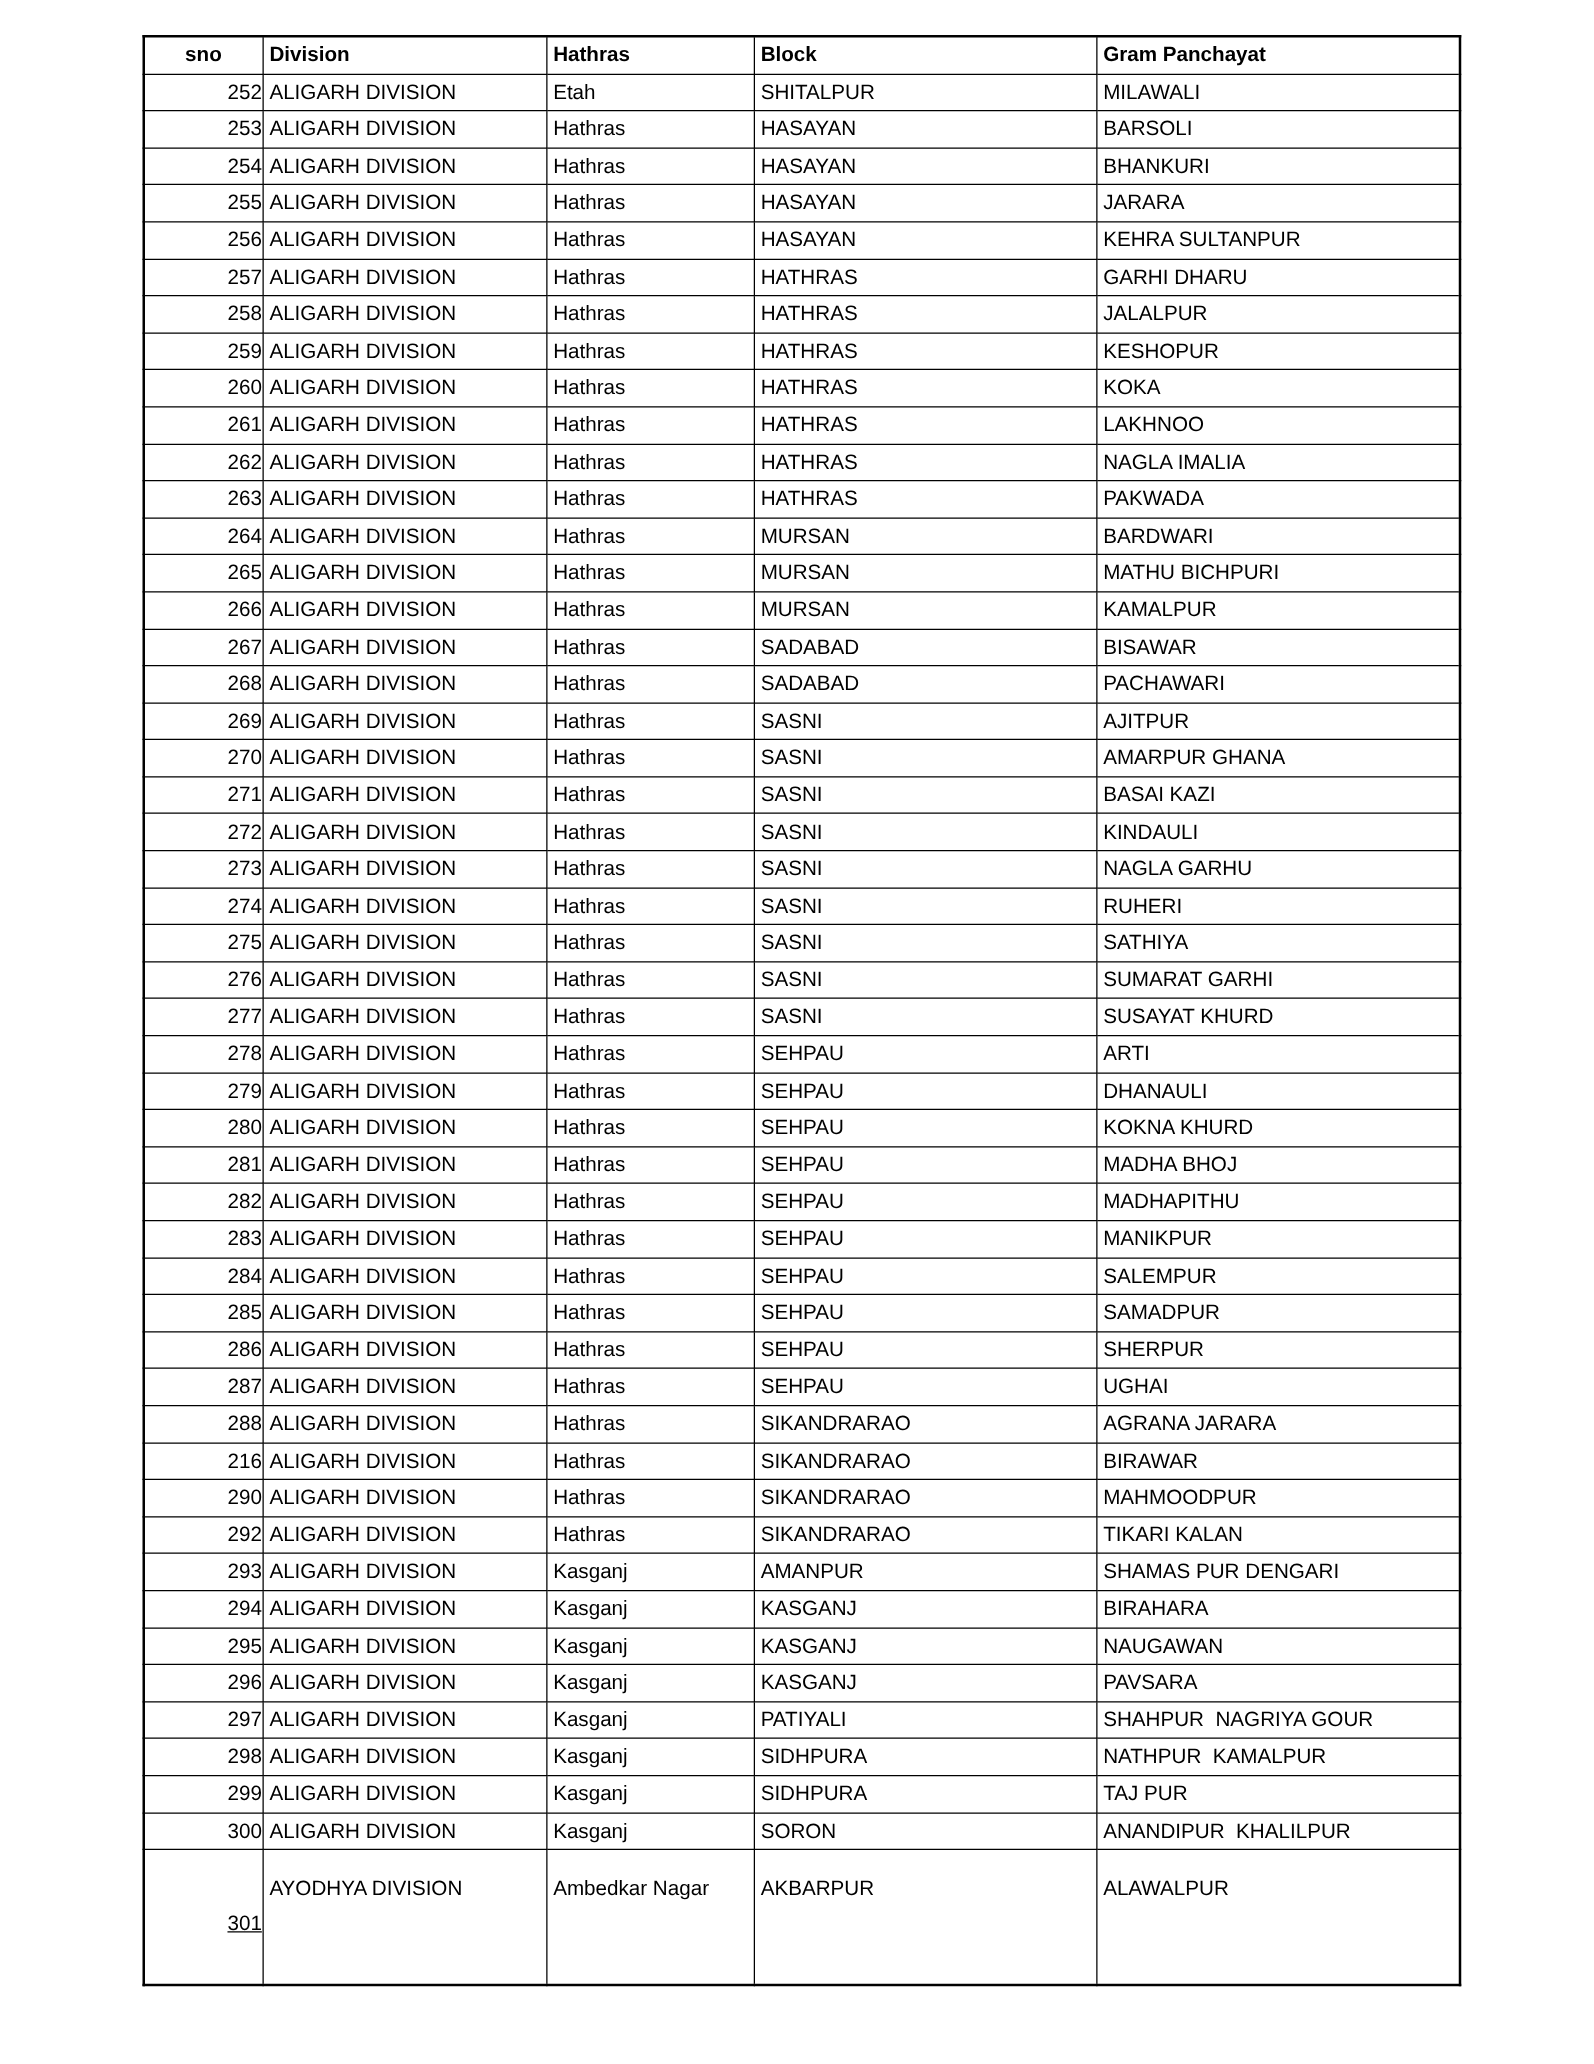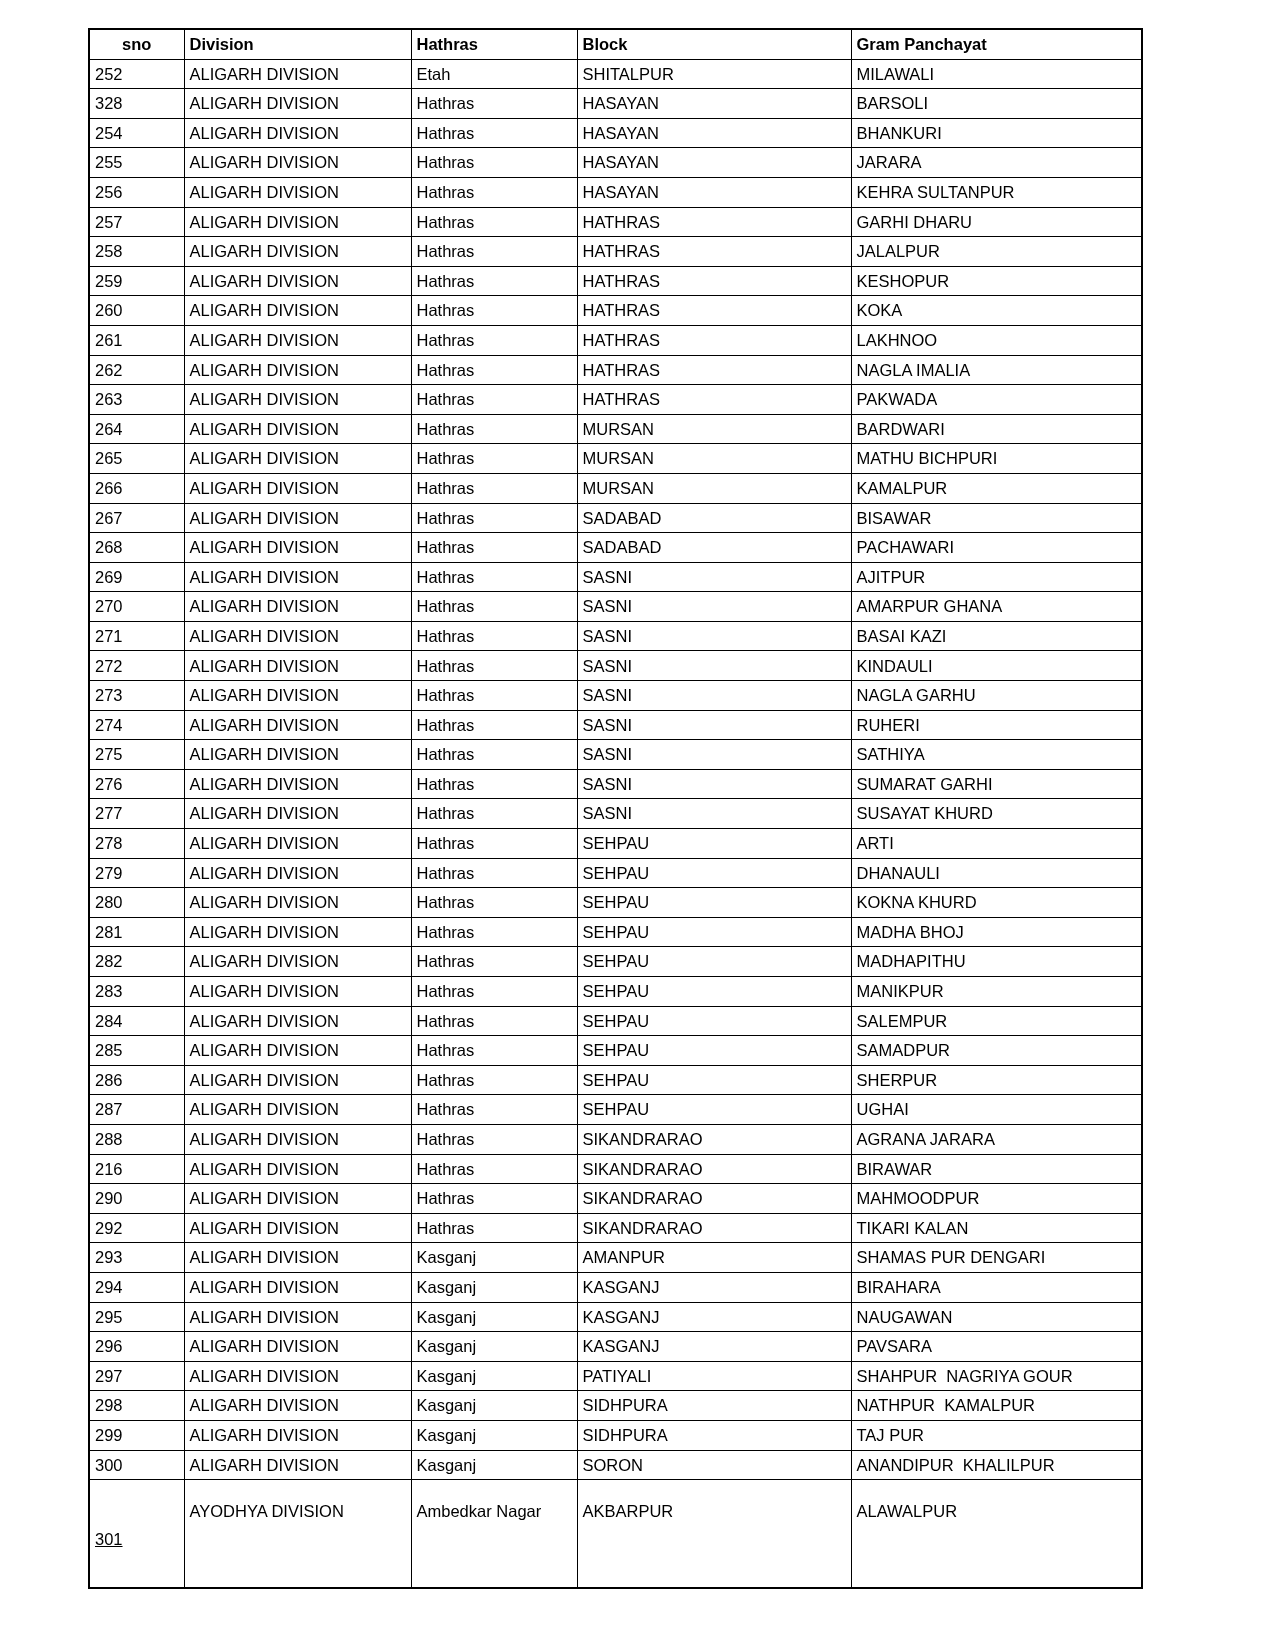--- a/index.html
+++ b/index.html
@@ -17,21 +17,21 @@
   }
   .page {
     position: relative;
     width: 1275px;
     height: 1651px;
     box-sizing: border-box;
     background: #ffffff;
   }
   .table-wrap {
     position: absolute;
-    left: 88px;
+    left: 114px;
     top: 28px;
     width: 1053px;
   }
   table.data-table {
     border-collapse: collapse;
     width: 1053px;
     table-layout: fixed;
     border: 2px solid #000000;
   }
   table.data-table td,
@@ -57,21 +57,21 @@
     font-size: 16.5px;
   }
   thead th.sno-head {
     text-align: center;
     padding-left: 0;
   }
   thead th.txt-head {
     text-align: left;
   }
   td.sno-cell {
-    text-align: left;
+    text-align: right;
     padding-left: 0;
   }
   td.txt-cell {
     text-align: left;
   }
   
   tr.tall-row td {
     height: 84px;
     vertical-align: top;
     padding-top: 23px;
@@ -106,21 +106,21 @@
       </thead>
       <tbody id="table-body">
           <tr>
             <td class="sno-cell">252</td>
             <td class="txt-cell">ALIGARH DIVISION</td>
             <td class="txt-cell">Etah</td>
             <td class="txt-cell">SHITALPUR</td>
             <td class="txt-cell">MILAWALI</td>
           </tr>
           <tr>
-            <td class="sno-cell">328</td>
+            <td class="sno-cell">253</td>
             <td class="txt-cell">ALIGARH DIVISION</td>
             <td class="txt-cell">Hathras</td>
             <td class="txt-cell">HASAYAN</td>
             <td class="txt-cell">BARSOLI</td>
           </tr>
           <tr>
             <td class="sno-cell">254</td>
             <td class="txt-cell">ALIGARH DIVISION</td>
             <td class="txt-cell">Hathras</td>
             <td class="txt-cell">HASAYAN</td>

